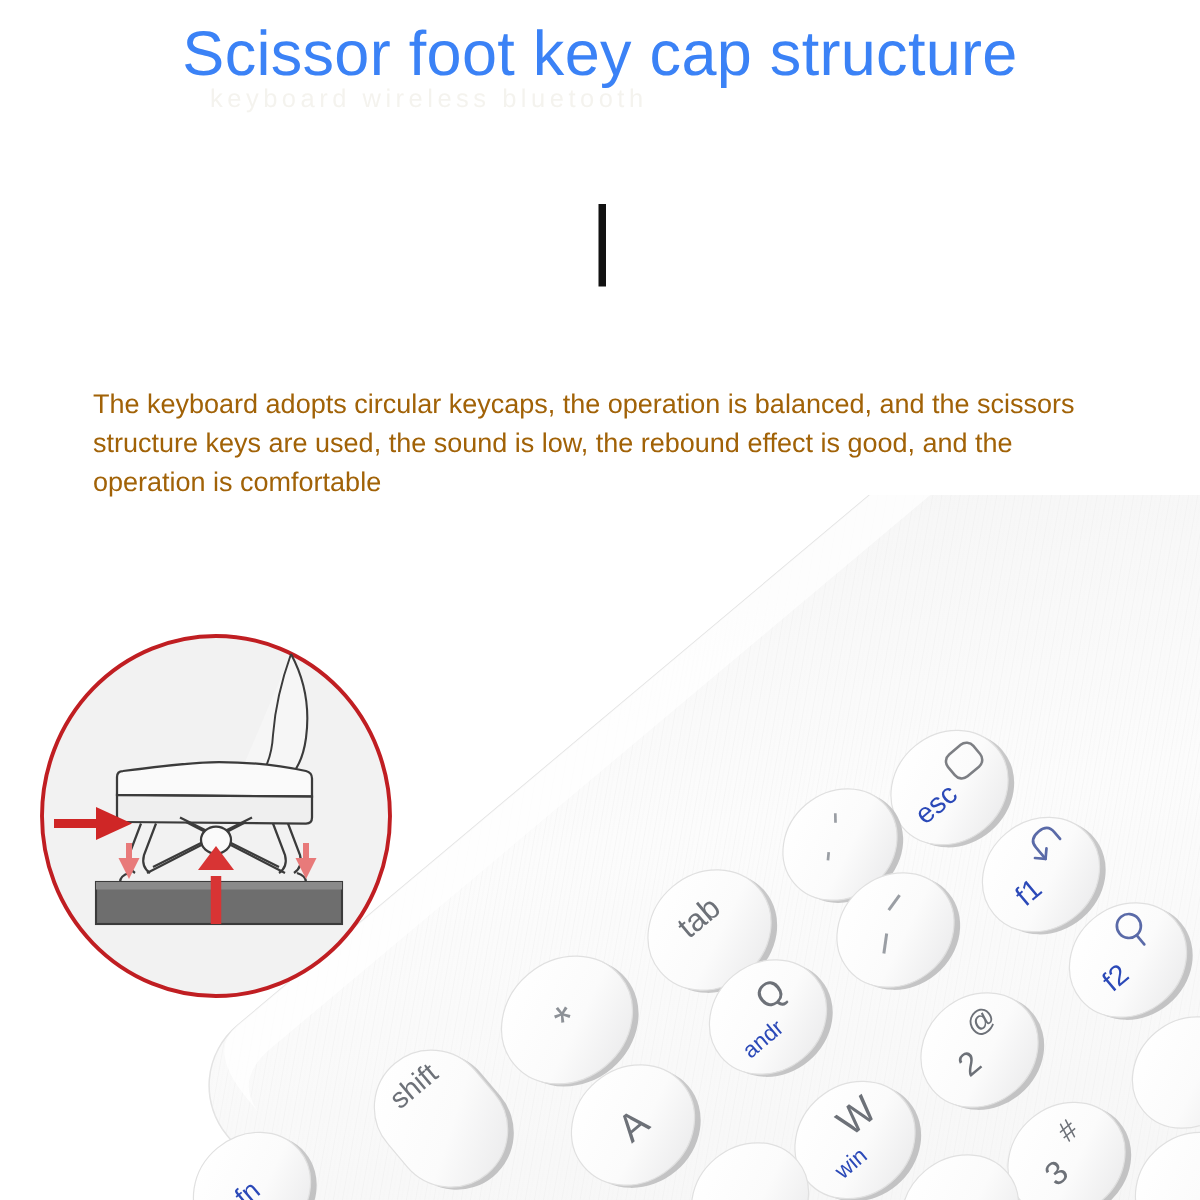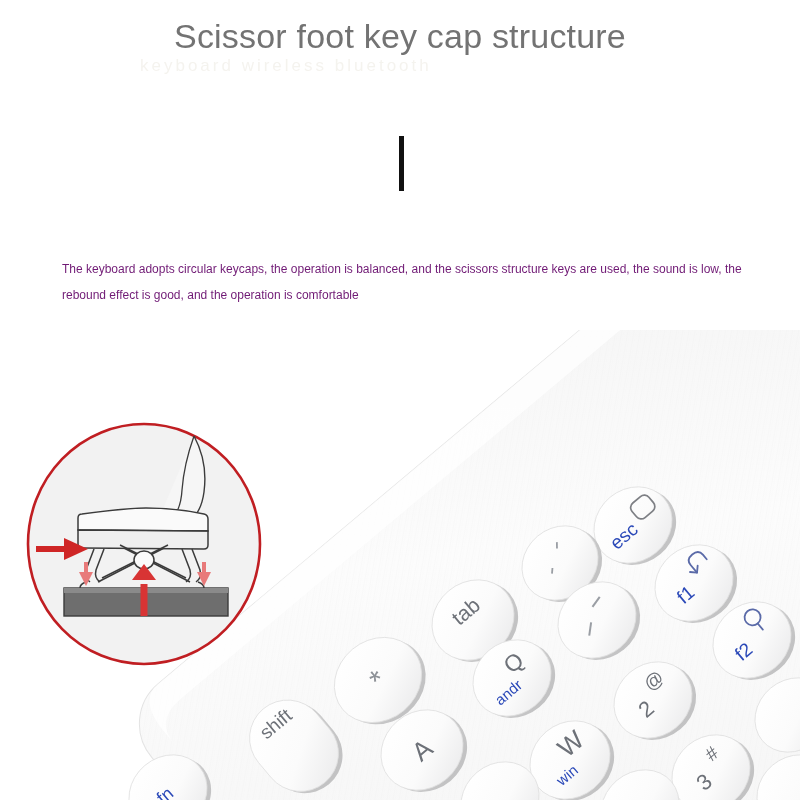--- a/index.html
+++ b/index.html
@@ -19,25 +19,25 @@
     background:#ffffff;
     overflow:hidden;
   }
 
   
   .page-title {
     position:absolute;
     left:0; top:14px;
     width:800px;
     text-align:center;
-    font-size:34px;
+    font-size:42px;
     line-height:44px;
     font-weight:400;
     letter-spacing:.2px;
-    color:#737373;
+    color:#3b82f6;
     font-family:"Liberation Sans", sans-serif;
     white-space:nowrap;
   }
 
   .watermark {
     position:absolute;
     left:140px; top:56px;
     width:520px;
     height:26px;
     font-size:17px;
@@ -53,23 +53,23 @@
     position:absolute;
     left:399px; top:136px;
     width:5px; height:55px;
     background:#111111;
   }
 
   .body-copy {
     position:absolute;
     left:62px; top:256px;
     width:690px;
-    font-size:12px;
+    font-size:18px;
     line-height:26px;
-    color:#701a75;
+    color:#a16207;
     font-family:"Liberation Sans", sans-serif;
   }
 
   
   #keyboard-wrap {
     position:absolute;
     left:0; top:330px;
     width:800px; height:470px;
     overflow:hidden;
   }

